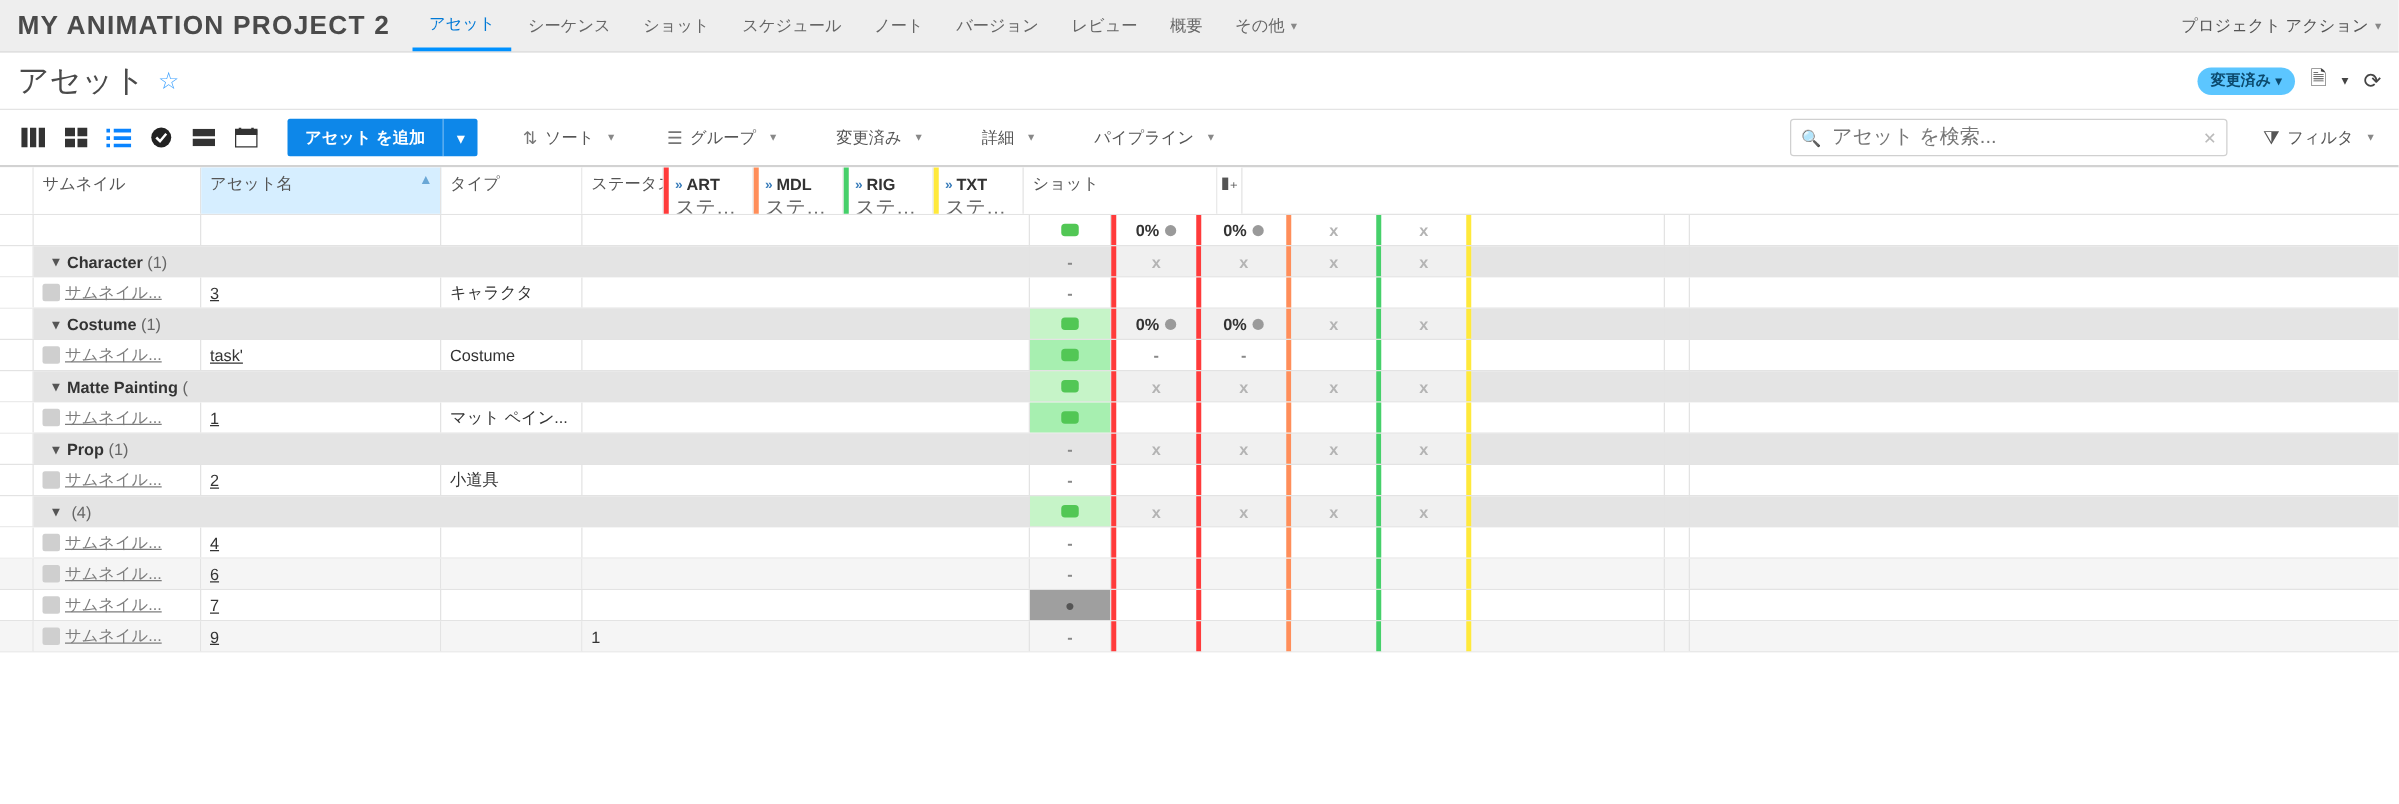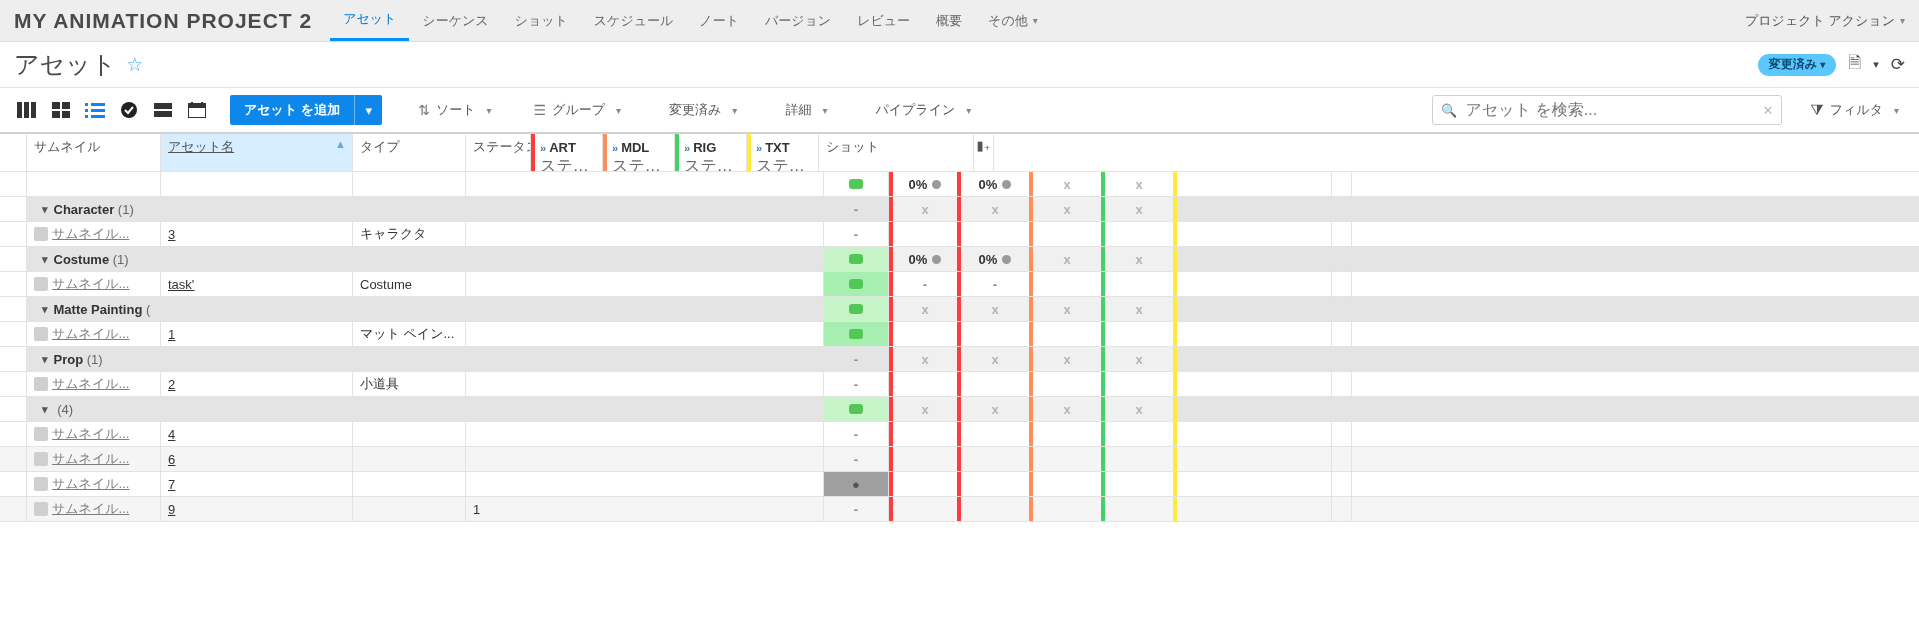--- a/index.html
+++ b/index.html
@@ -39,21 +39,21 @@
   .grid { display:flex; flex-direction:column; }
   .hdr-row, .summary-row, .data-row, .group-row { display:flex; align-items:stretch; border-bottom:1px solid #e3e3e3; }
   .hdr-row { height:38px; background:#fff; }
   .summary-row { height:25px; background:#fff; }
   .group-row { height:25px; background:#e4e4e4; font-weight:700; color:#333; }
   .data-row   { height:25px; background:#fff; }
   .cell { border-right:1px solid #e3e3e3; padding:0 7px; display:flex; align-items:center; overflow:hidden; white-space:nowrap; }
   .hdr-row .cell { color:#555; background:#fff; align-items:flex-start; padding-top:4px; }
   .c-handle { width:27px; flex:0 0 27px; border-right:1px solid #e3e3e3; }
   .c-thumb  { width:134px; flex:0 0 134px; }
-  .c-name   { width:192px; flex:0 0 192px;text-decoration:underline; }
+  .c-name   { width:192px; flex:0 0 192px; }
   .c-name.sorted { background:#d6eeff; position:relative; }
   .sort-ic { position:absolute; right:6px; color:#6aa7d6; font-size:11px; }
   .c-type   { width:113px; flex:0 0 113px; }
   .c-desc   { width:358px; flex:0 0 358px; }
   .c-status { width:65px;  flex:0 0 65px; justify-content:center; }
   .c-step   { width:72px;  flex:0 0 72px; justify-content:center; position:relative; }
   .c-shot   { width:155px; flex:0 0 155px; }
   .c-tail   { width:20px;  flex:0 0 20px; justify-content:center; }
   
   .step-hdr { flex-direction:column; align-items:flex-start; padding:0; }

